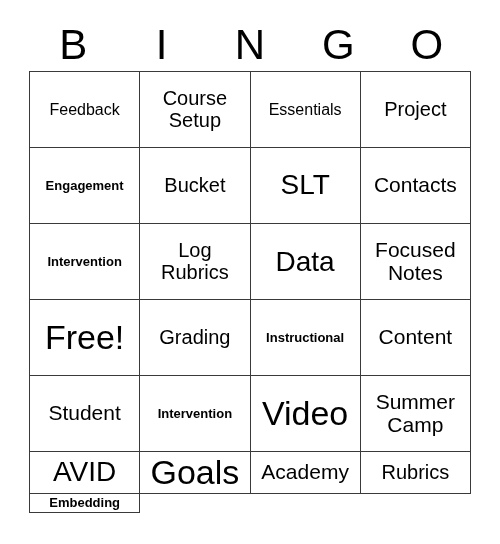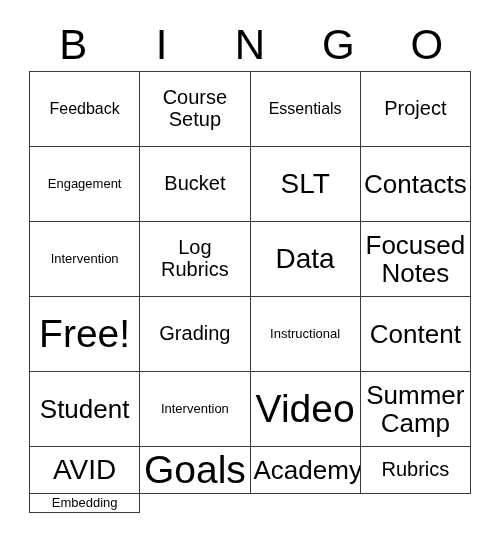--- a/index.html
+++ b/index.html
@@ -76,25 +76,25 @@
   .cell-text {
     display: block;
     width: 100%;
     text-align: center;
     color: #000000;
     line-height: 1.08;
     white-space: pre-line;
   }
 
   
-  .size-xs .cell-text { font-size: 13px; }
+  .size-xs .cell-text { font-size: 13px; font-weight: bold; }
   .size-s  .cell-text { font-size: 16px; }
-  .size-m  .cell-text { font-size: 26px; }
+  .size-m  .cell-text { font-size: 21px; }
   .size-l  .cell-text { font-size: 20px; }
-  .size-xl .cell-text { font-size: 39px; }
+  .size-xl .cell-text { font-size: 34px; }
   .size-xxl .cell-text { font-size: 28px; }
 </style>
 </head>
 <body>
 
 <div id="bingo-card">
 
   <div class="header-row">
     <div class="header-letter">B</div>
     <div class="header-letter">I</div>

